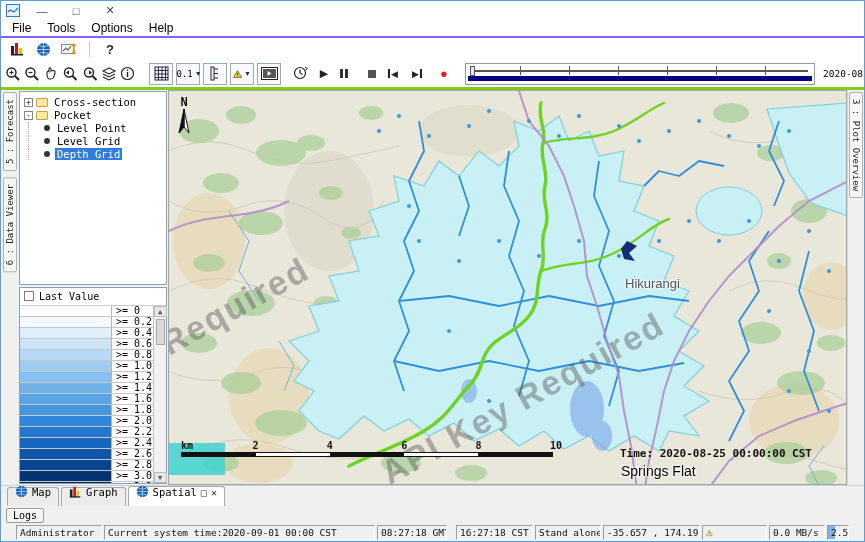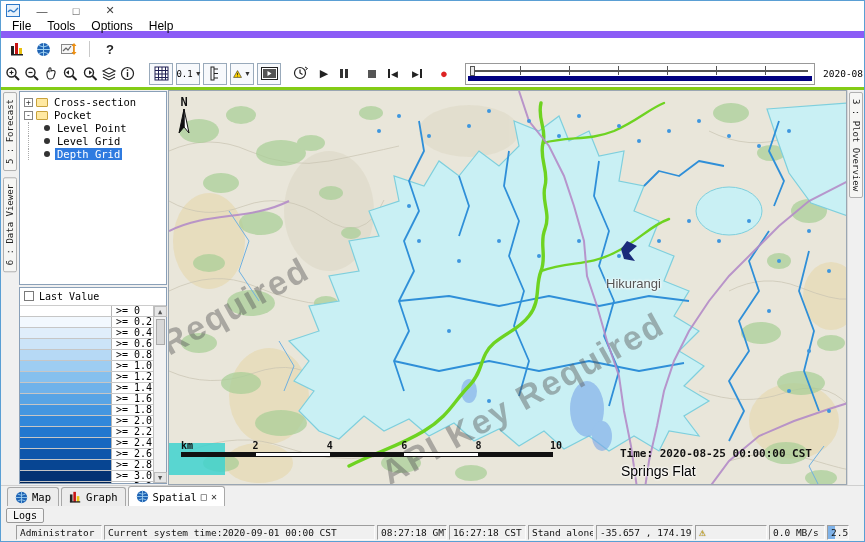--- a/index.html
+++ b/index.html
@@ -12,21 +12,21 @@
   .titlebar{ height:19px; background:#fff; display:flex; align-items:center; padding-left:5px;
     font-size:12px; color:#111; flex:0 0 auto; }
   .app-icon{ width:14px; height:13px; margin-right:5px; flex:0 0 auto; }
   .title-text{ flex:1 1 auto; white-space:nowrap; }
   .win-controls{ display:flex; align-items:center; height:100%; }
   .win-btn{ width:34px; height:100%; display:flex; align-items:center; justify-content:center;
     font-size:11px; color:#444; cursor:default; }
 
   
   .menubar{ height:18px; background:#fff; display:flex; align-items:center; gap:2px;
-    padding-left:4px; font-size:12px; border-bottom:7px solid #8b5cf6; flex:0 0 auto; }
+    padding-left:4px; font-size:12px; border-bottom:2px solid #8b5cf6; flex:0 0 auto; }
   .menu-item{ padding:1px 7px; }
 
   
   .toolbar1{ height:22px; background:#fff; display:flex; align-items:center; gap:6px;
     padding-left:6px; flex:0 0 auto; }
   .toolbar2{ height:30px; background:#fff; display:flex; align-items:center; gap:3px;
     padding-left:4px; flex:0 0 auto; border-bottom:3px solid #84cc16; }
   .tb-sep{ width:1px; height:16px; background:#c9c9c9; margin:0 4px; }
   .tb-ico{ width:20px; height:20px; display:flex; align-items:center; justify-content:center;
     font-size:13px; color:#222; }
@@ -104,34 +104,34 @@
   .scale-labels{ position:relative; height:12px; }
   .scale-labels span{ position:absolute; top:0; }
   .scale-segs{ display:flex; height:5px; border:1px solid #111; width:372px; }
   .scale-segs i{ flex:1 1 auto; }
   .scale-segs i:nth-child(odd){ background:#111; }
   .scale-segs i:nth-child(even){ background:#fff; }
 
   
   .bottom-tabs{ height:21px; background:#f0f0f0; border-top:1px solid #cfcfcf; display:flex; align-items:flex-end;
     gap:2px; padding:1px 0 0 6px; flex:0 0 auto; }
-  .btab{ display:flex; align-items:center; gap:4px; border:1px solid #a8a8a8; border-bottom:none;
-    background:#ececec; border-radius:3px 3px 0 0; height:19px; padding:0 7px;
+  .btab{ display:flex; align-items:flex-end; gap:4px; border:1px solid #a8a8a8; border-bottom:none;
+    background:#ececec; border-radius:3px 3px 0 0; height:19px; padding:8px 7px;
     font-size:10.5px; font-family:"DejaVu Sans Mono", monospace; }
   .btab.active{ background:#fff; height:20px;margin-top:11px; }
   .btab .mini{ font-size:10px; color:#333; }
   .logs-row{ height:18px; background:#f0f0f0; display:flex; align-items:center; padding-left:5px; flex:0 0 auto; }
   .logs-btn{ border:1px solid #9a9a9a; background:#f4f4f4; border-radius:2px; font-size:10px;
     font-family:"DejaVu Sans Mono", monospace; padding:0 6px; height:15px; box-shadow:inset 0 1px 0 #fff; }
 
   .statusbar{ height:17px; background:#f0f0f0; display:flex; align-items:stretch; gap:2px;
     font-family:"DejaVu Sans Mono", monospace; font-size:9.5px; color:#111; padding:1px 15px; flex:0 0 auto; }
   .sb-cell{ border:1px solid; border-color:#9d9d9d #fbfbfb #fbfbfb #9d9d9d; background:#f0f0f0;
     display:flex; align-items:center; padding:0 3px; white-space:nowrap; overflow:hidden; }
-  .sb-user{ width:86px; } .sb-sys{ width:271px; } .sb-gmt{ width:70px; } .sb-cst{ width:77px; }
+  .sb-user{ width:86px; } .sb-sys{ width:271px; } .sb-gmt{ width:70px; } .sb-cst{ width:77px;margin-left:7px; }
   .sb-mode{ width:66px; } .sb-coord{ width:97px; } .sb-warn{ flex:1 1 auto; }
   .sb-rate{ width:56px; } .sb-mem{ width:22px; background:linear-gradient(to right, #7fb2e8 0 34%, #f0f0f0 34%); }
   .sb-warn .tri{ color:#e8b800; font-size:11px; text-shadow:0 0 1px #333; }
 </style>
 </head>
 <body>
 
 <div class="window">
 
   <div class="titlebar">
@@ -552,21 +552,21 @@
       <div class="wm" style="left:215px; top:365px; transform:rotate(-29deg);">API Key Required</div>
 
       <div class="north">
         <div>N</div>
         <svg width="14" height="26" viewBox="0 0 14 26">
           <path d="M7 0 L12 24 L7 18 Z" fill="#fff" stroke="#111" stroke-width="1"></path>
           <path d="M7 0 L2 24 L7 18 Z" fill="#111" stroke="#111" stroke-width="1"></path>
         </svg>
       </div>
 
-      <div class="place" style="left:437px; top:185px;">Hikurangi</div>
+      <div class="place" style="left:456px; top:185px;">Hikurangi</div>
       <div class="place small" style="left:452px; top:372px;">Springs Flat</div>
 
       <div class="scalebar">
         <div class="scale-labels" id="scale-labels">
             <span style="left: 0px;">km</span>
             <span style="left: 71.4px;">2</span>
             <span style="left: 145.8px;">4</span>
             <span style="left: 220.2px;">6</span>
             <span style="left: 294.6px;">8</span>
             <span style="left: 369px;">10</span>

